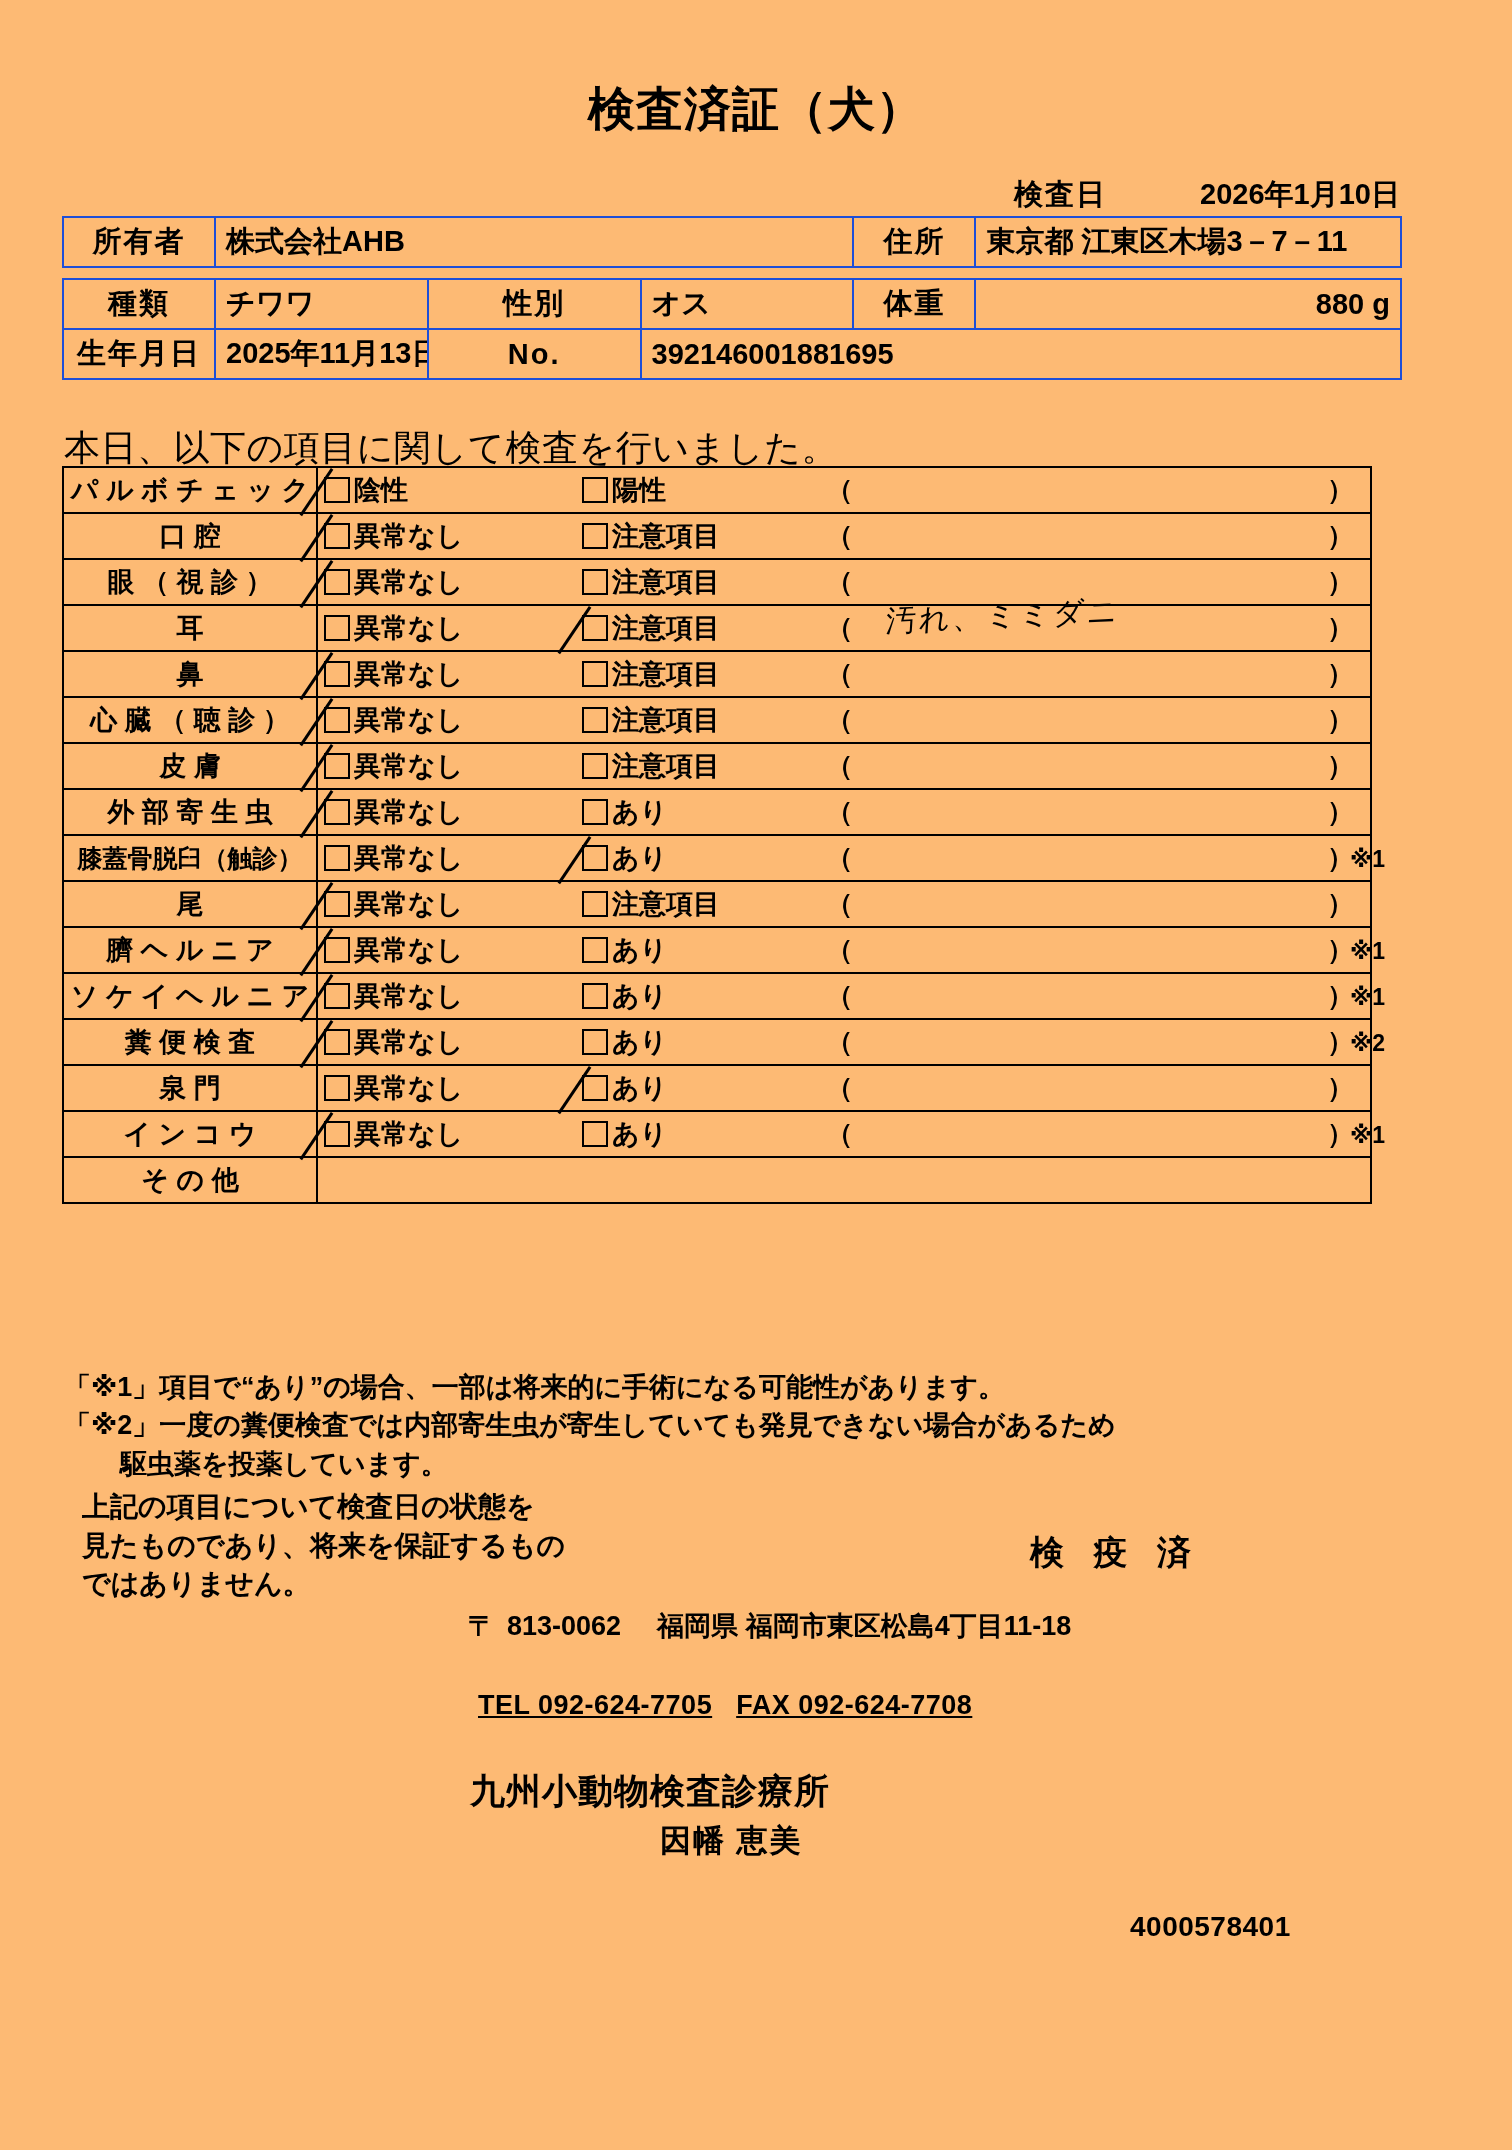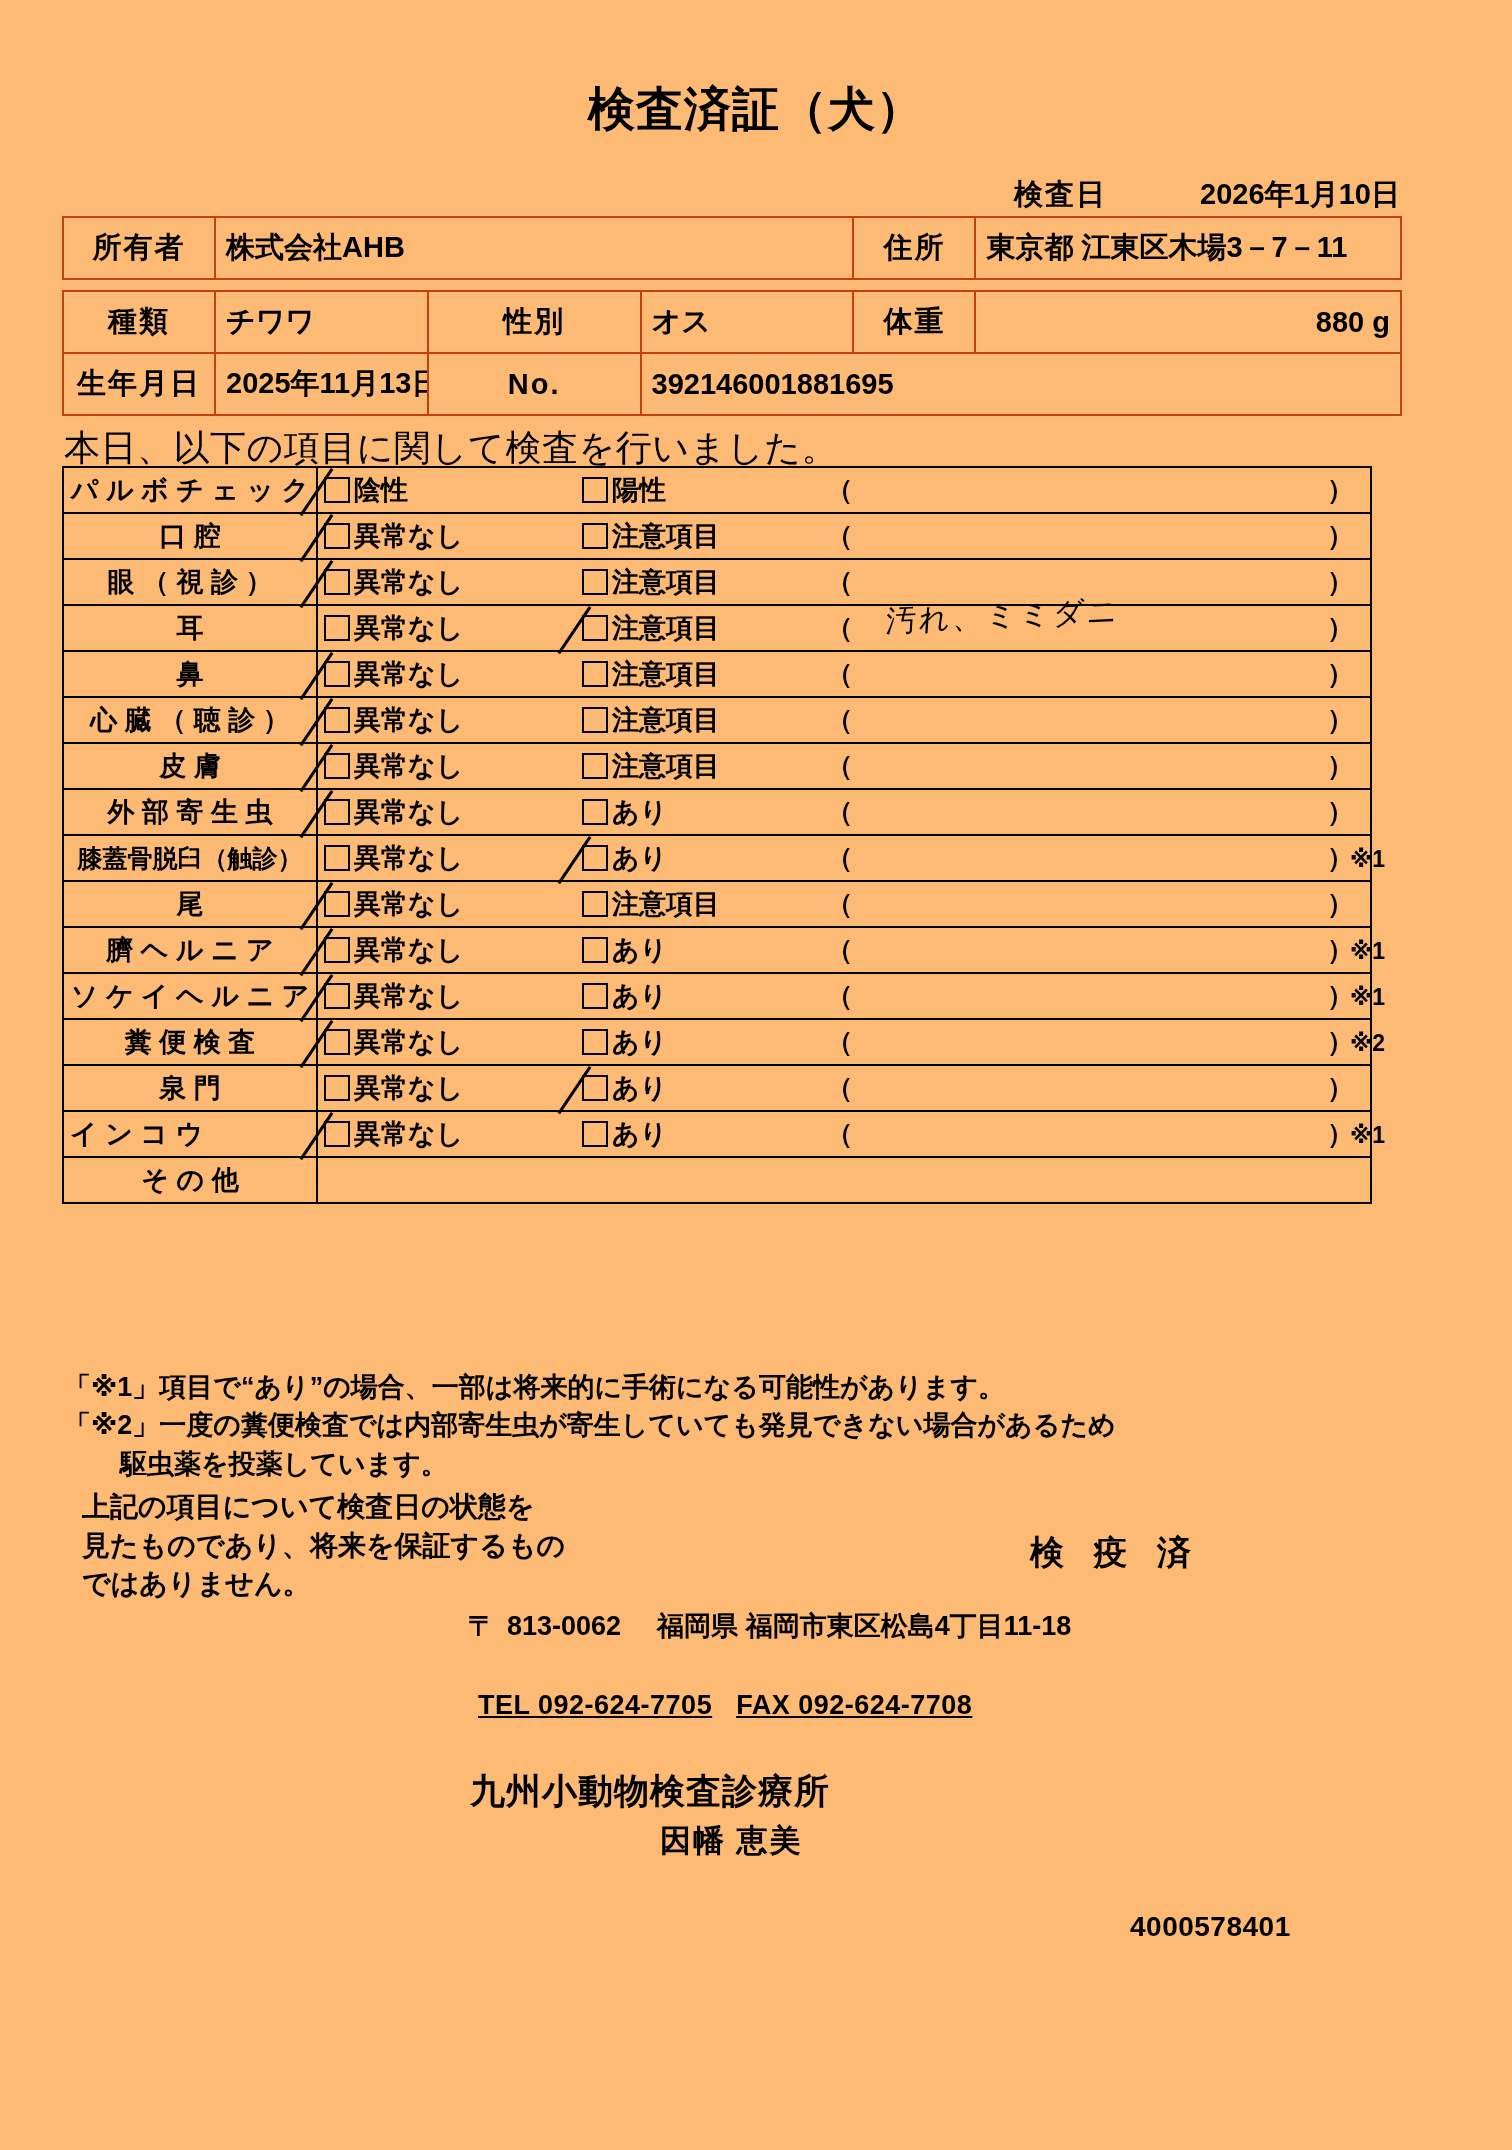--- a/index.html
+++ b/index.html
@@ -51,23 +51,23 @@
     position: absolute;
     left: 62px;
     top: 216px;
     width: 1340px;
     border-collapse: collapse;
     table-layout: fixed;
     font-size: 29px;
     font-weight: bold;
   }
   .hdr-table td {
-    border: 2px solid #c2410c;
+    border: 2px solid #1d4ed8;
     height: 44px;
-    padding: 8px 10px;
+    padding: 2px 10px;
     vertical-align: middle;
     white-space: nowrap;
     overflow: hidden;
   }
   .hdr-label {
     text-align: center;
     letter-spacing: 2px;
   }
   .hdr-value { text-align: left; }
   .hdr-value-right { text-align: right; }
@@ -560,21 +560,21 @@
                   <span class="box checked"></span>
                   <span>あり</span>
                 </span>
                 <span class="paren-open">（</span>
                 <span class="paren-close">）</span>
               </div>
             </td>
           </tr>
           <tr>
             <td class="col-name">
-              <div class="item-name " style="justify-content: space-between; display: block; text-align: left;">イ ン コ ウ</div>
+              <div class="item-name " style="justify-content: space-between; display: block; text-align: center;">イ ン コ ウ</div>
             </td>
             <td class="col-opts">
               <div class="opts">
                 <span class="opt opt-a">
                   <span class="box checked"></span>
                   <span>異常なし</span>
                 </span>
                 <span class="opt opt-b">
                   <span class="box"></span>
                   <span>あり</span>

